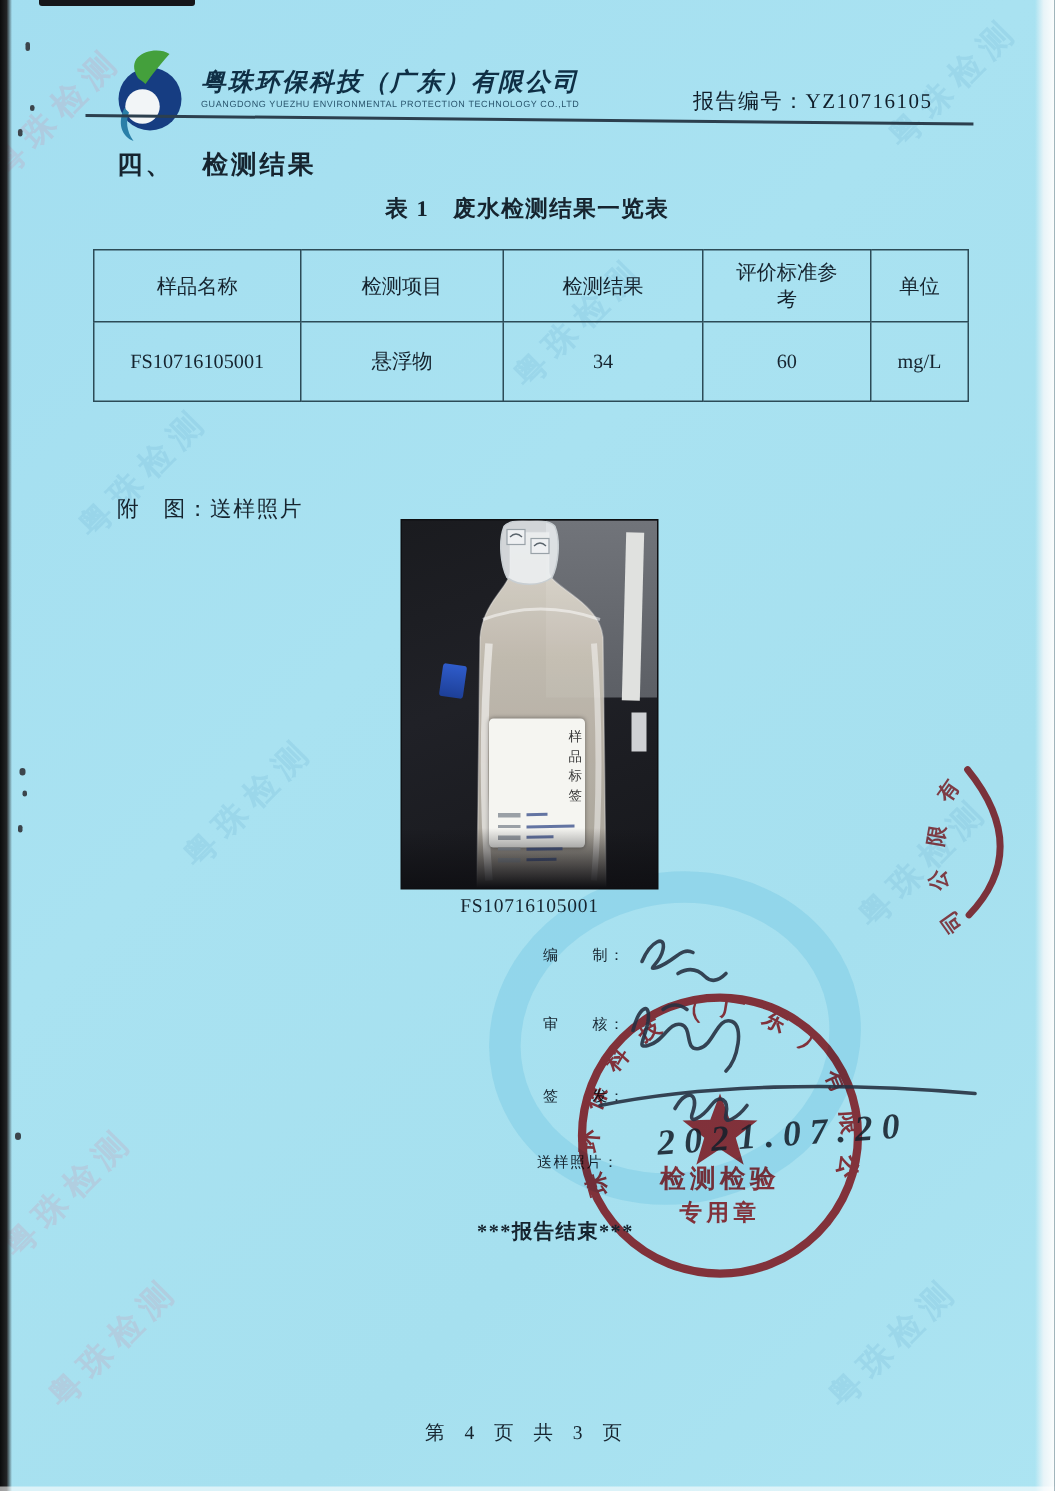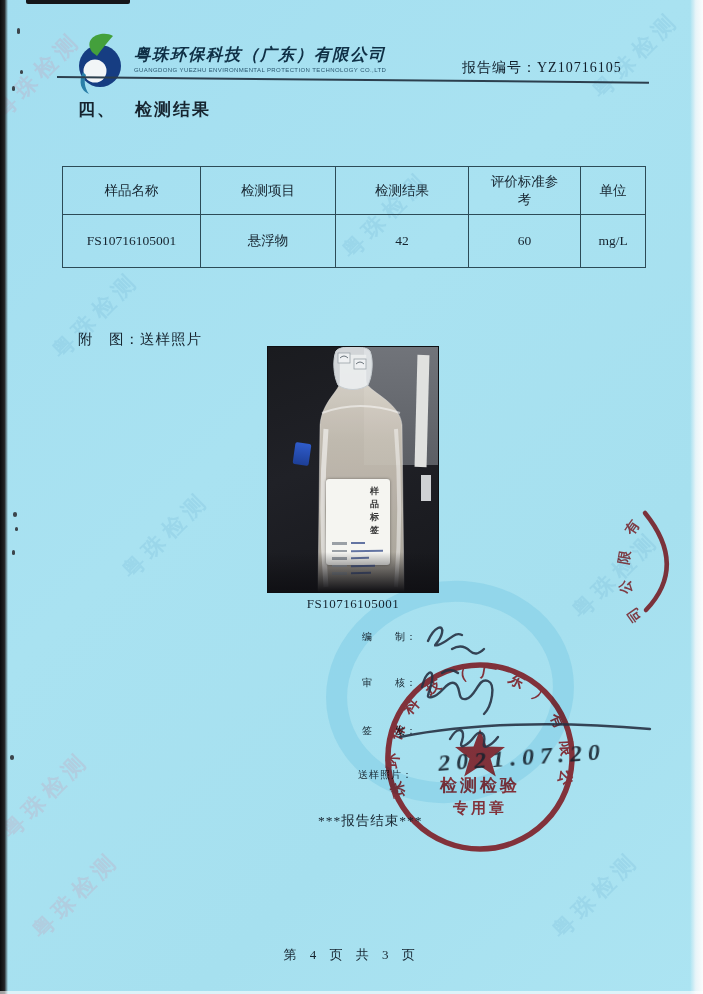--- a/index.html
+++ b/index.html
@@ -33,29 +33,29 @@
   td.remark-text{text-align:justify;font-size:12px;line-height:1.55;padding:5px 10px;}
   
   .attach-label{font-size:14.5px;letter-spacing:1px;}
   .photo{left:268px;top:347px;width:170px;height:245px;background:linear-gradient(160deg,#1a1b1f 0%,#202127 45%,#17181c 100%);overflow:hidden;box-shadow:0 0 0 1px #0e0f12;}
   .photo .wall{position:absolute;left:96px;top:0;width:74px;height:118px;background:linear-gradient(180deg,#71747a,#5c5f65);}
   .photo .doorframe{position:absolute;left:148px;top:8px;width:12px;height:112px;background:#e0e1df;transform:rotate(1.5deg);}
   .photo .wallrect{position:absolute;left:153px;top:128px;width:10px;height:26px;background:#cfd1d4;}
   .photo .blueobj{position:absolute;left:26px;top:96px;width:16px;height:22px;background:linear-gradient(180deg,#2f5ccb,#1d3f97);transform:rotate(8deg);border-radius:2px;}
   .photo .floor{position:absolute;left:0;bottom:0;width:170px;height:40px;background:linear-gradient(180deg,rgba(0,0,0,0),#101014);}
   .bottle-label{position:absolute;left:58px;top:132px;width:64px;height:86px;background:#f5f5f1;border-radius:3px;box-shadow:0 0 3px rgba(0,0,0,.4);}
-  .bottle-label .lt{font-size:9px;font-weight:700;letter-spacing:2px;color:#3a3a3a;text-align:left;margin-top:6px;margin-left:44px;}
+  .bottle-label .lt{font-size:9px;font-weight:400;letter-spacing:2px;color:#3a3a3a;text-align:right;margin-top:6px;margin-left:44px;}
   .lrow{display:flex;align-items:center;margin:5px 6px 0 6px;}
   .lkey{width:15px;height:2.5px;background:#9aa0a6;margin-right:4px;}
   .lval{height:2px;background:rgba(62,84,142,.8);transform:rotate(-1deg);}
   .photo-caption{left:268px;top:596px;width:170px;text-align:center;font-size:13px;letter-spacing:.5px;}
   
   .sig-label{font-size:10px;letter-spacing:1px;}
   .date-hand{left:438px;top:744px;font-size:24px;font-weight:700;font-style:italic;letter-spacing:6px;color:#16202c;transform:rotate(-4deg);opacity:.88;}
-  .endmark{left:318px;top:812px;font-size:13.5px;letter-spacing:1px;}
+  .endmark{left:318px;top:812px;font-size:13.5px;letter-spacing:1px;font-weight:bold;}
   .pfooter{left:0;top:946px;width:703px;text-align:center;font-size:13px;letter-spacing:5px;}
   svg{display:block;}
 </style>
 </head>
 <body>
 
 <div id="page">
 
   <span class="abs wm pink" style="left:-18px;top:60px;">粤珠检测</span>
   <span class="abs wm blue" style="left:580px;top:40px;">粤珠检测</span>
@@ -78,41 +78,42 @@
     <path d="M17,42 C12,52 15,61 23,64 C18,57 18,50 20,45 Z" fill="#2a7fa8"></path>
   </svg>
   <div class="abs" style="left:134px;top:44px;">
     <div class="company-name">粤珠环保科技（广东）有限公司</div>
     <div class="company-en">GUANGDONG YUEZHU ENVIRONMENTAL PROTECTION TECHNOLOGY CO.,LTD</div>
   </div>
   <div class="abs report-no" style="left:462px;top:59px;width:186px;text-align:left;">报告编号：YZ10716105</div>
   <div class="abs hrule"></div>
 
   <div class="abs sec-title" style="left:78px;top:98px;text-align:right;">四、　检测结果</div>
+  <div class="abs tbl-caption" style="left:0;top:130px;">表 1　废水检测结果一览表</div>
 
   <table class="results abs" style="left:62px;top:166px;">
     <colgroup>
         <col style="width:138px">
         <col style="width:135px">
         <col style="width:133px">
         <col style="width:112px">
         <col style="width:65px">
       </colgroup>
     <tbody>
         <tr style="height:48px;">
       <td>样品名称</td>
       <td>检测项目</td>
       <td>检测结果</td>
       <td>评价标准参考</td>
       <td>单位</td>
     </tr>
     <tr style="height:53px;">
       <td>FS10716105001</td>
       <td>悬浮物</td>
-      <td>42</td>
+      <td>34</td>
       <td>60</td>
       <td>mg/L</td>
     </tr>
   </tbody>
     </table>
 
   <div class="abs attach-label" style="left:78px;top:330px;">附　图：送样照片</div>
 
   <div class="abs photo">
     <div class="wall"></div>

